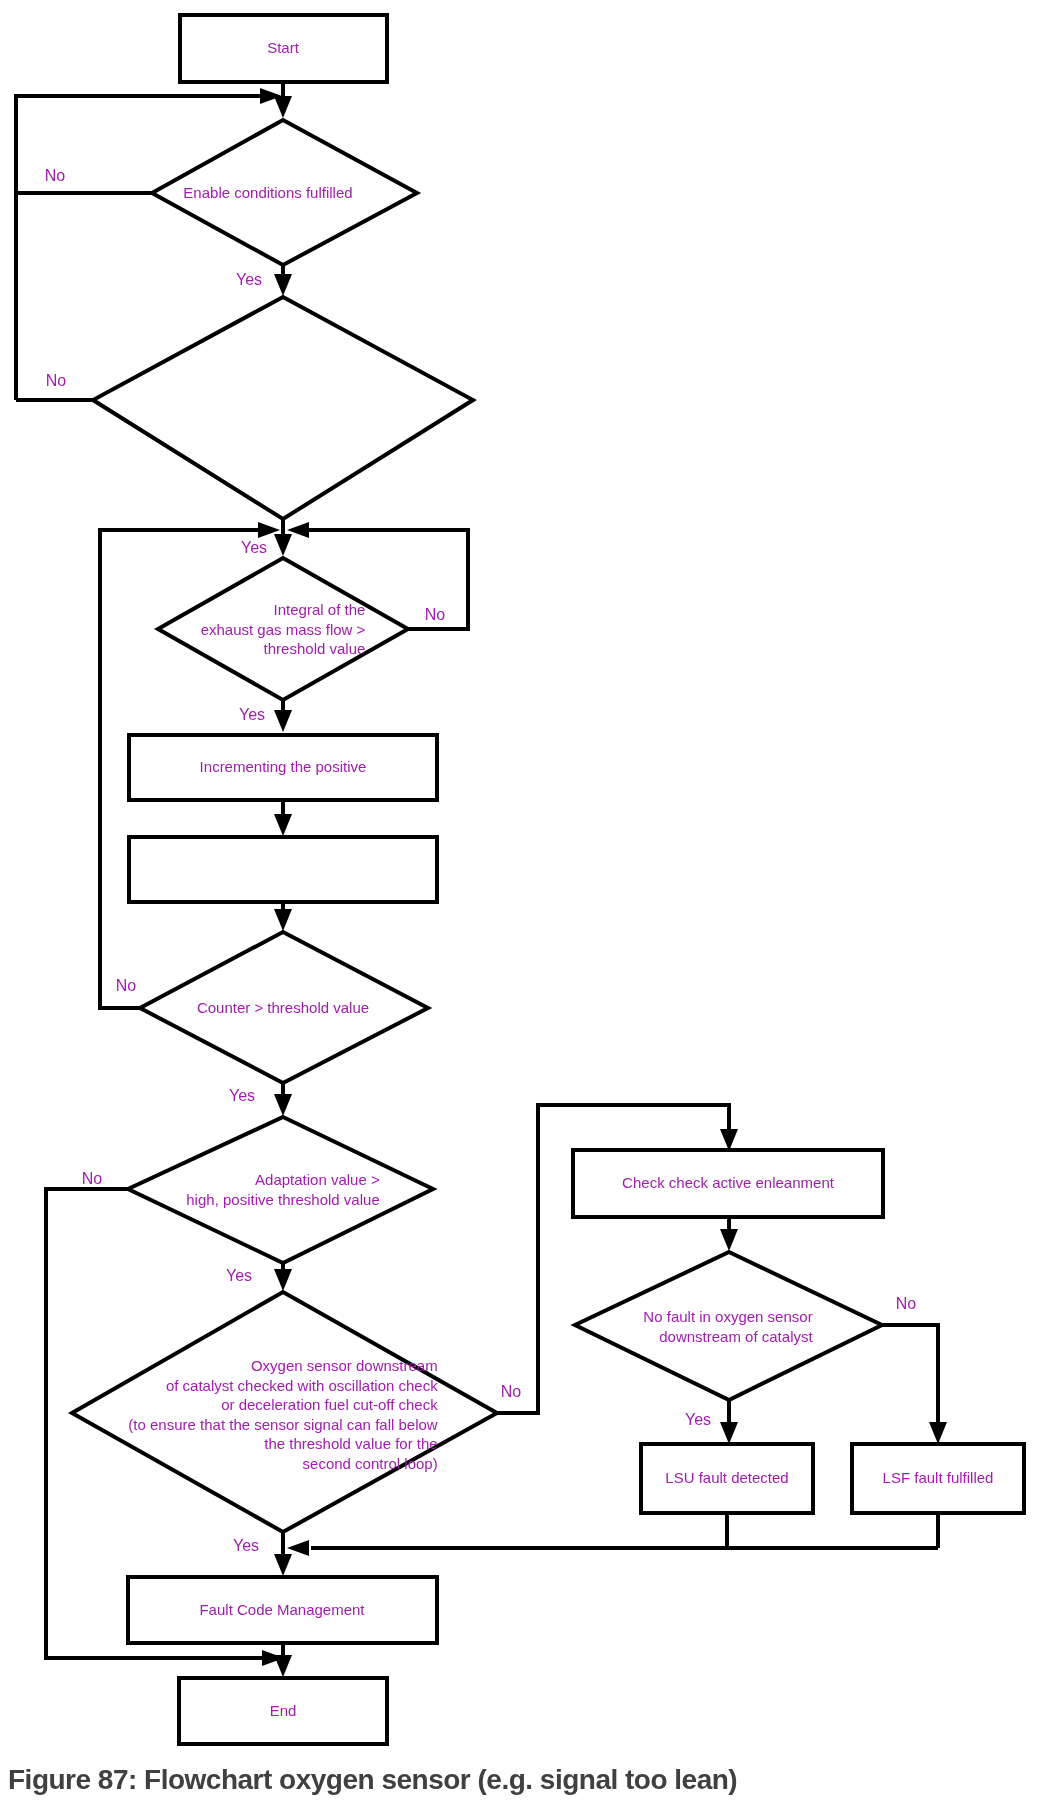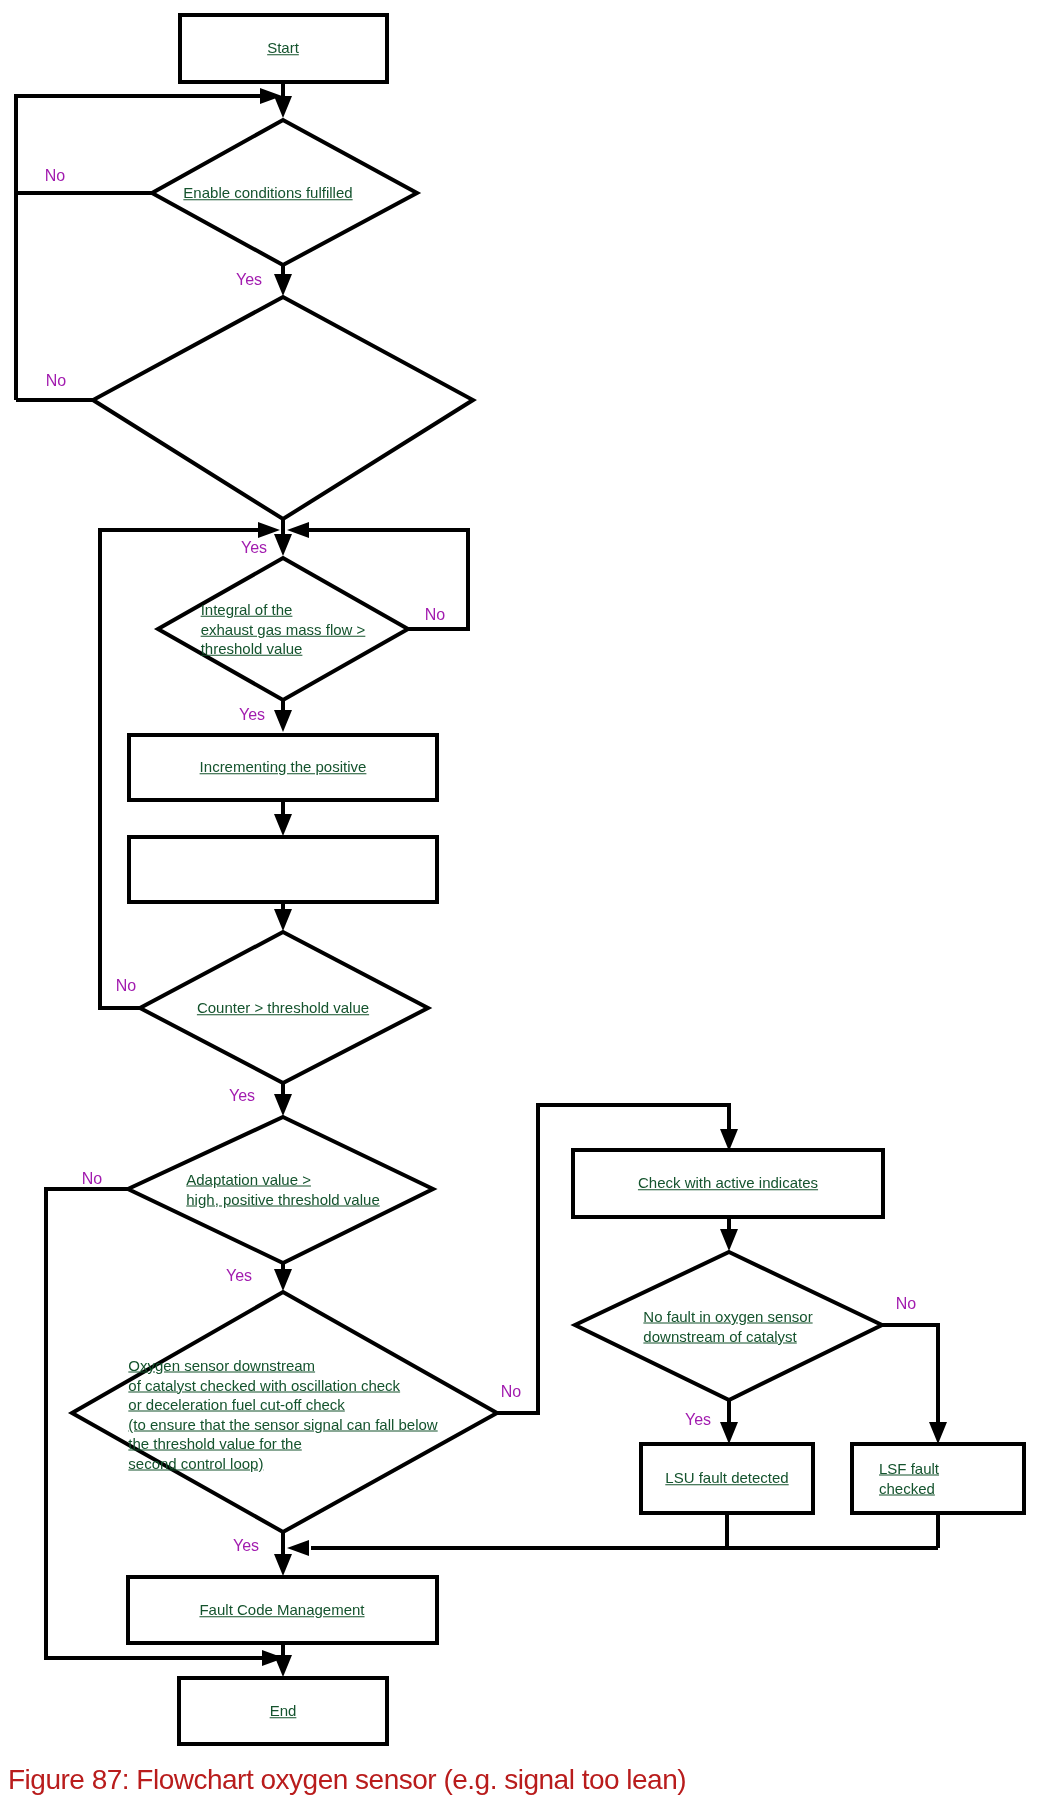--- a/index.html
+++ b/index.html
@@ -9,41 +9,40 @@
     height: 1816px;
     background: #ffffff;
     font-family: "Liberation Sans", sans-serif;
     color: #000000;
   }
   #flow-svg { position: absolute; left: 0; top: 0; }
   .lbl {
     position: absolute;
     transform: translate(-50%, -50%);
     font: 15px/19.5px "Liberation Sans", sans-serif;
-    text-align: left;
+    text-align: right;
     white-space: pre-line;
-    color: #14532d;
-    text-decoration: underline;
+    color: #a21caf;
   }
   .tag {
     position: absolute;
     transform: translate(-50%, -50%);
     font: 16px/16px "Liberation Sans", sans-serif;
     color: #a21caf;
     white-space: nowrap;
   }
   .caption {
     position: absolute;
     left: 8px;
     top: 1764px;
     font-family: "Liberation Sans", sans-serif;
-    font-weight: normal;
+    font-weight: bold;
     font-size: 28px;
     letter-spacing: -0.5px;
-    color: #b91c1c;
+    color: #404040;
     white-space: nowrap;
   }
 </style>
 </head>
 <body>
 
 <div id="canvas">
 
   <svg id="flow-svg" width="1056" height="1816" viewBox="0 0 1056 1816">
 
@@ -122,25 +121,25 @@
   <div class="lbl" style="left:283px; top:767px">Incrementing the positive</div>
   <div class="lbl" style="left:283px; top:1008px">Counter &gt; threshold value</div>
   <div class="lbl" style="left:283px; top:1189px">Adaptation value &gt;
 high, positive threshold value</div>
   <div class="lbl" style="left:283px; top:1414px">Oxygen sensor downstream
 of catalyst checked with oscillation check
 or deceleration fuel cut-off check
 (to ensure that the sensor signal can fall below
 the threshold value for the
 second control loop)</div>
-  <div class="lbl" style="left:728px; top:1183px">Check with active indicates</div>
+  <div class="lbl" style="left:728px; top:1183px">Check check active enleanment</div>
   <div class="lbl" style="left:728px; top:1326px">No fault in oxygen sensor
 downstream of catalyst</div>
   <div class="lbl" style="left:727px; top:1478px">LSU fault detected</div>
-  <div class="lbl" style="left:938px; top:1478px">LSF fault checked</div>
+  <div class="lbl" style="left:938px; top:1478px">LSF fault fulfilled</div>
   <div class="lbl" style="left:282px; top:1610px">Fault Code Management</div>
   <div class="lbl" style="left:283px; top:1711px">End</div>
 
   <div class="tag" style="left:55px;  top:176px">No</div>
   <div class="tag" style="left:249px; top:280px">Yes</div>
   <div class="tag" style="left:56px;  top:381px">No</div>
   <div class="tag" style="left:254px; top:548px">Yes</div>
   <div class="tag" style="left:435px; top:615px">No</div>
   <div class="tag" style="left:252px; top:715px">Yes</div>
   <div class="tag" style="left:126px; top:986px">No</div>

